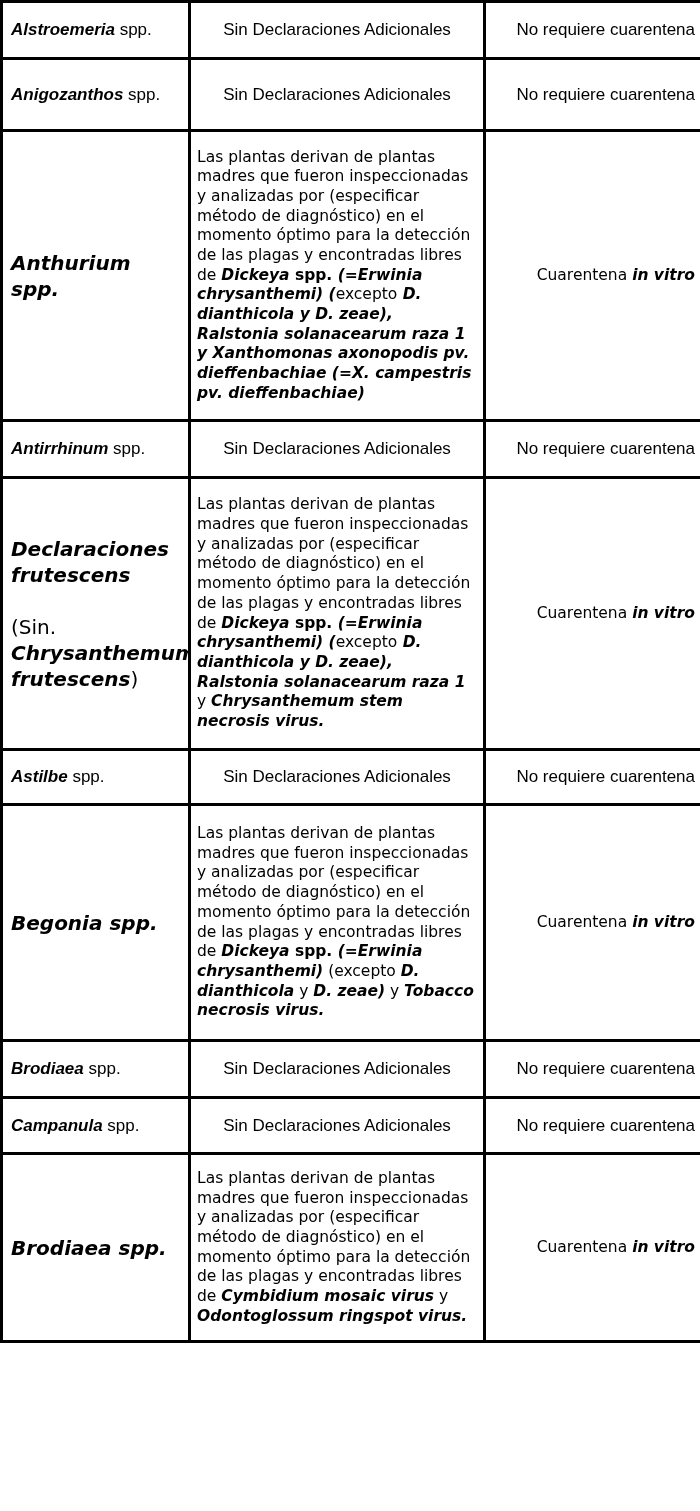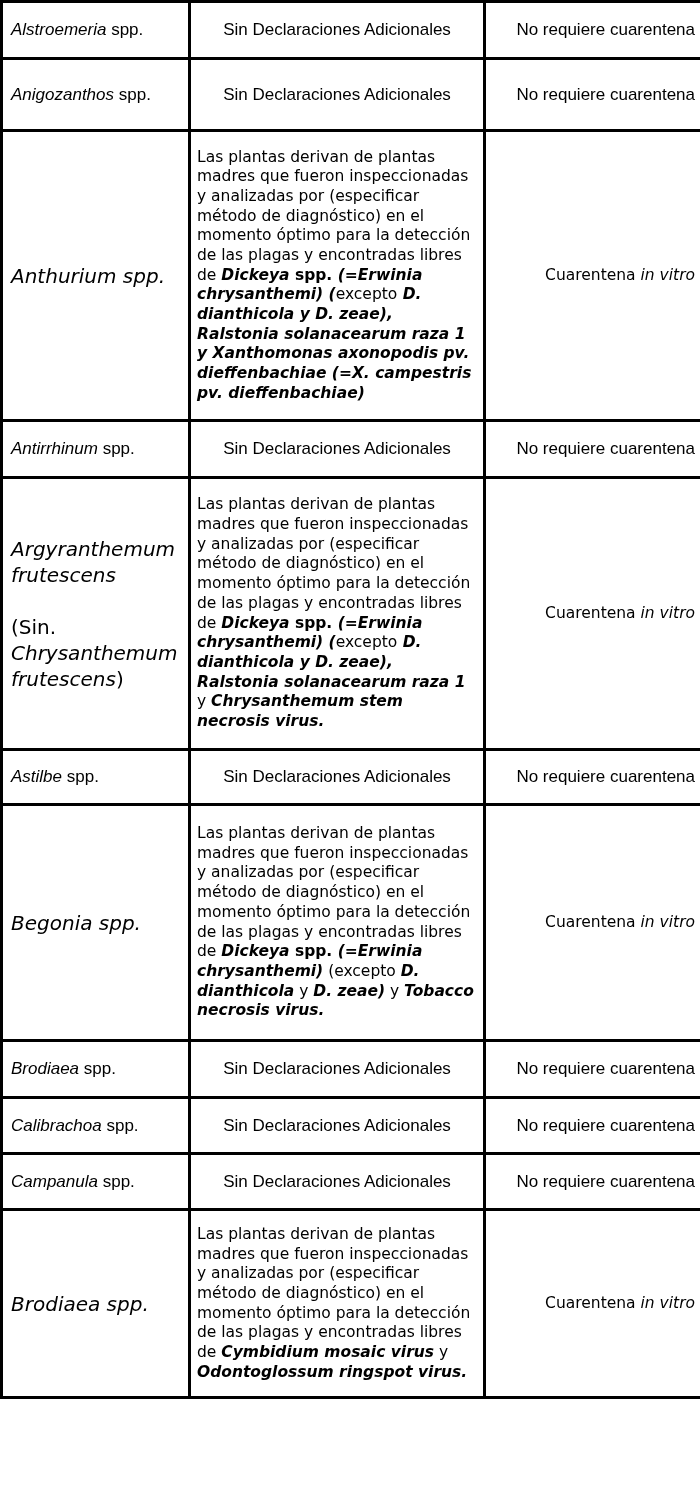--- a/index.html
+++ b/index.html
@@ -54,21 +54,21 @@
   tr:nth-child(6){height:55px;}
   tr:nth-child(7){height:236px;}
   tr:nth-child(8){height:57px;}
   tr:nth-child(9){height:56px;}
   tr:nth-child(10){height:56px;}
   tr:nth-child(11){height:57px;}
   tr:nth-child(12){height:56px;}
   tr:nth-child(13){height:192px;}
 
   .seg-b{font-weight:bold;}
-  .seg-i{font-style:italic;}
+  .seg-i{font-style:italic;font-weight:bold;}
 </style>
 </head>
 <body>
 
 <div class="page">
   <table class="phyto">
     <colgroup>
       <col class="c-species">
       <col class="c-declaration">
       <col class="c-quarantine">
@@ -88,21 +88,21 @@
           <td class="species"><span class="seg-i">Anthurium spp.</span></td>
           <td class="declaration"><span class="">Las plantas derivan de plantas madres que fueron inspeccionadas y analizadas por (especificar método de diagnóstico) en el momento óptimo para la detección de las plagas y encontradas libres de </span><span class="seg-b seg-i">Dickeya</span><span class="seg-b "> spp. </span><span class="seg-b seg-i">(=Erwinia chrysanthemi) (</span><span class="">excepto</span><span class="seg-b seg-i"> D. dianthicola y D. zeae), Ralstonia solanacearum raza 1 y Xanthomonas axonopodis pv. dieffenbachiae (=X. campestris pv. dieffenbachiae)</span></td>
           <td class="quarantine"><span class="">Cuarentena </span><span class="seg-i">in vitro</span></td>
         </tr>
         <tr class="row-simple">
           <td class="species"><span class="seg-i">Antirrhinum</span><span class=""> spp.</span></td>
           <td class="declaration"><span class="">Sin Declaraciones Adicionales</span></td>
           <td class="quarantine"><span class="">No requiere cuarentena</span></td>
         </tr>
         <tr class="row-detail">
-          <td class="species"><span class="seg-i">Argyranthemum frutescens</span><span class="">
+          <td class="species"><span class="seg-i">Declaraciones frutescens</span><span class="">
 
 (Sin.
 </span><span class="seg-i">Chrysanthemum frutescens</span><span class="">)</span></td>
           <td class="declaration"><span class="">Las plantas derivan de plantas madres que fueron inspeccionadas y analizadas por (especificar método de diagnóstico) en el momento óptimo para la detección de las plagas y encontradas libres de </span><span class="seg-b seg-i">Dickeya</span><span class="seg-b "> spp. </span><span class="seg-b seg-i">(=Erwinia chrysanthemi) (</span><span class="">excepto</span><span class="seg-b seg-i"> D. dianthicola y D. zeae), Ralstonia solanacearum raza 1</span><span class=""> y </span><span class="seg-b seg-i">Chrysanthemum stem necrosis virus.</span></td>
           <td class="quarantine"><span class="">Cuarentena </span><span class="seg-i">in vitro</span></td>
         </tr>
         <tr class="row-simple">
           <td class="species"><span class="seg-i">Astilbe</span><span class=""> spp.</span></td>
           <td class="declaration"><span class="">Sin Declaraciones Adicionales</span></td>
           <td class="quarantine"><span class="">No requiere cuarentena</span></td>
@@ -111,25 +111,20 @@
           <td class="species"><span class="seg-i">Begonia spp.</span></td>
           <td class="declaration"><span class="">Las plantas derivan de plantas madres que fueron inspeccionadas y analizadas por (especificar método de diagnóstico) en el momento óptimo para la detección de las plagas y encontradas libres de </span><span class="seg-b seg-i">Dickeya</span><span class="seg-b "> spp. </span><span class="seg-b seg-i">(=Erwinia chrysanthemi)</span><span class=""> (excepto </span><span class="seg-b seg-i">D. dianthicola</span><span class=""> y </span><span class="seg-b seg-i">D. zeae)</span><span class=""> y </span><span class="seg-b seg-i">Tobacco necrosis virus.</span></td>
           <td class="quarantine"><span class="">Cuarentena </span><span class="seg-i">in vitro</span></td>
         </tr>
         <tr class="row-simple">
           <td class="species"><span class="seg-i">Brodiaea</span><span class=""> spp.</span></td>
           <td class="declaration"><span class="">Sin Declaraciones Adicionales</span></td>
           <td class="quarantine"><span class="">No requiere cuarentena</span></td>
         </tr>
         <tr class="row-simple">
-          <td class="species"><span class="seg-i">Calibrachoa</span><span class=""> spp.</span></td>
-          <td class="declaration"><span class="">Sin Declaraciones Adicionales</span></td>
-          <td class="quarantine"><span class="">No requiere cuarentena</span></td>
-        </tr>
-        <tr class="row-simple">
           <td class="species"><span class="seg-i">Campanula</span><span class=""> spp.</span></td>
           <td class="declaration"><span class="">Sin Declaraciones Adicionales</span></td>
           <td class="quarantine"><span class="">No requiere cuarentena</span></td>
         </tr>
         <tr class="row-detail">
           <td class="species"><span class="seg-i">Brodiaea spp.</span></td>
           <td class="declaration"><span class="">Las plantas derivan de plantas madres que fueron inspeccionadas y analizadas por (especificar método de diagnóstico) en el momento óptimo para la detección de las plagas y encontradas libres de </span><span class="seg-b seg-i">Cymbidium mosaic virus</span><span class=""> y </span><span class="seg-b seg-i">Odontoglossum ringspot virus.</span></td>
           <td class="quarantine"><span class="">Cuarentena </span><span class="seg-i">in vitro</span></td>
         </tr>
       </tbody>

